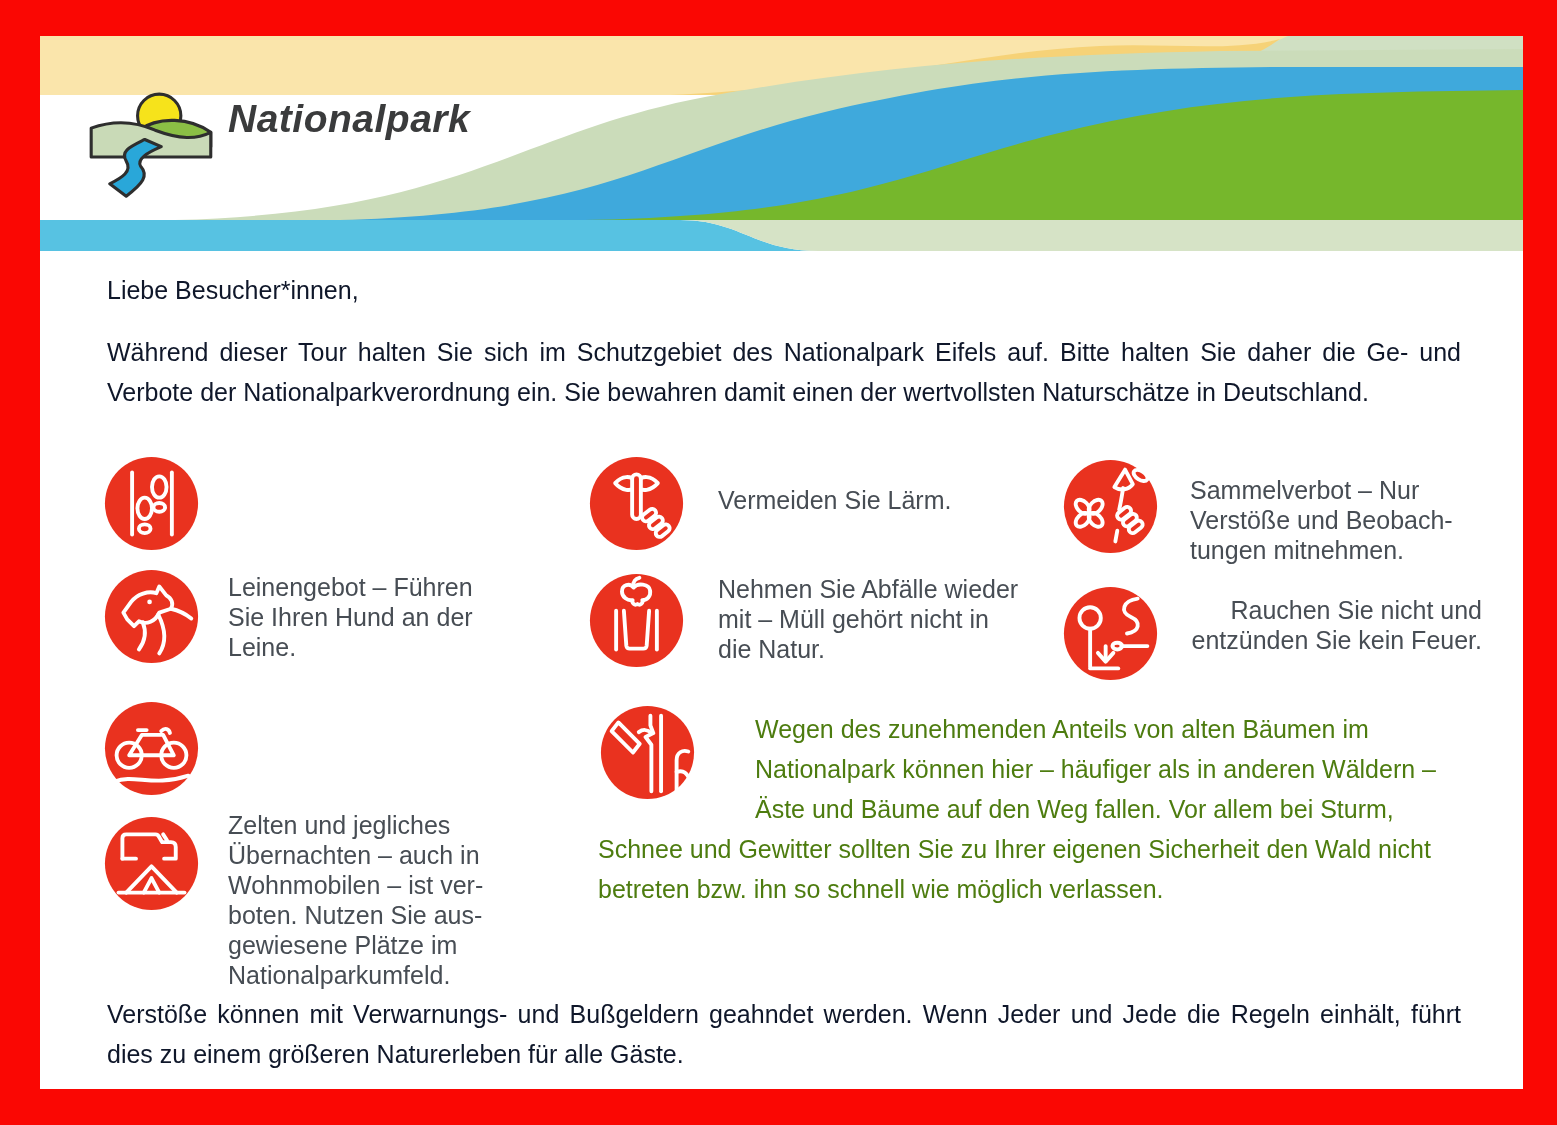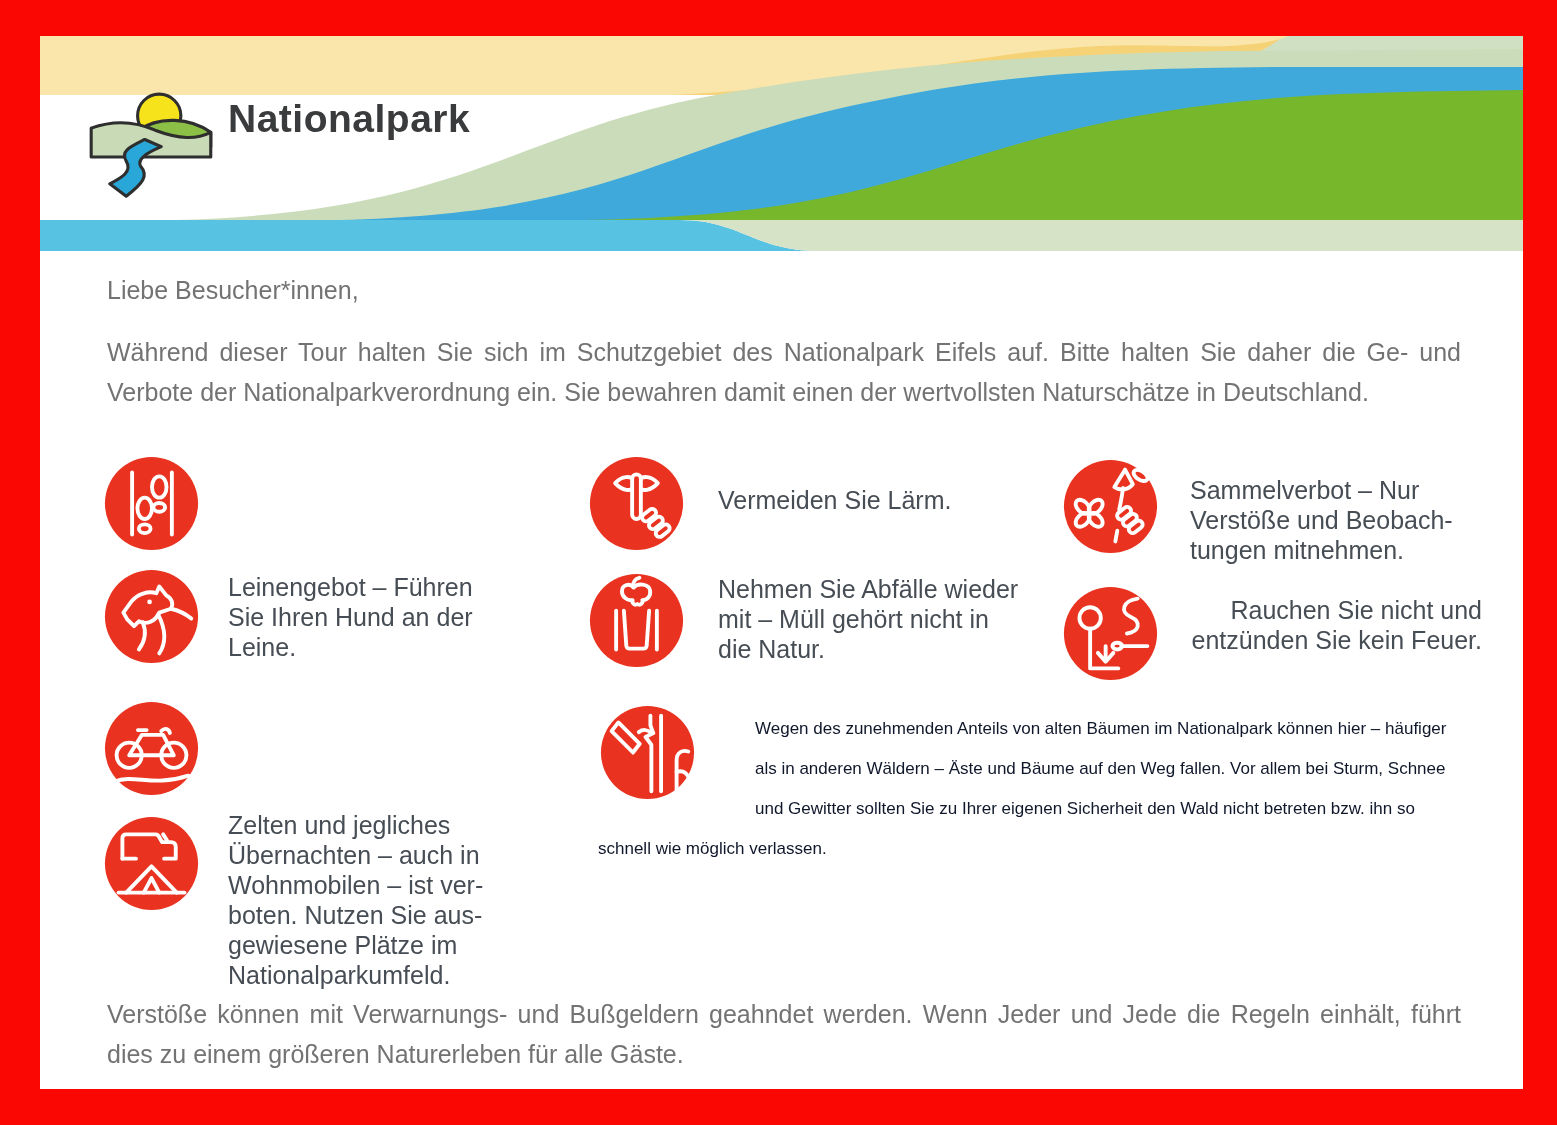--- a/index.html
+++ b/index.html
@@ -10,28 +10,28 @@
     -webkit-font-smoothing:antialiased;
   }
   .page{
     position:absolute;left:40px;top:36px;width:1483px;height:1053px;
     background:#ffffff;overflow:hidden;
   }
   .waves{position:absolute;left:0;top:0;width:1483px;height:219px;display:block;}
   .logo-mark{position:absolute;left:45px;top:44px;width:134px;height:120px;}
   .logo-text{
     position:absolute;left:188px;top:60px;
-    font-size:39px;line-height:46px;font-weight:600;color:#3a3b3c;letter-spacing:.5px;
+    font-size:39px;line-height:46px;font-weight:600;color:#3a3b3c;letter-spacing:.5px;font-style:italic;
   }
   .logo-text span{display:block;}
-  .txt{position:absolute;color:#737373;font-size:25px;line-height:40px;}
+  .txt{position:absolute;color:#0f172a;font-size:25px;line-height:40px;}
   .justify{text-align:justify;}
   .rtext{position:absolute;color:#474d54;font-size:25px;line-height:30px;text-align:left;}
   .badge{position:absolute;width:97px;height:97px;display:block;}
-  .tree{position:absolute;color:#0f172a;font-size:17px;line-height:40px;text-align:left;}
+  .tree{position:absolute;color:#4d7c0f;font-size:25px;line-height:40px;text-align:left;}
   .tree-float{float:left;width:157px;height:114px;}
 </style>
 </head>
 <body>
 
 <div class="page">
 
   <div>
     <svg class="waves" viewBox="0 0 1483 219" preserveAspectRatio="none">
       <rect width="1483" height="219" fill="#ffffff"></rect>

